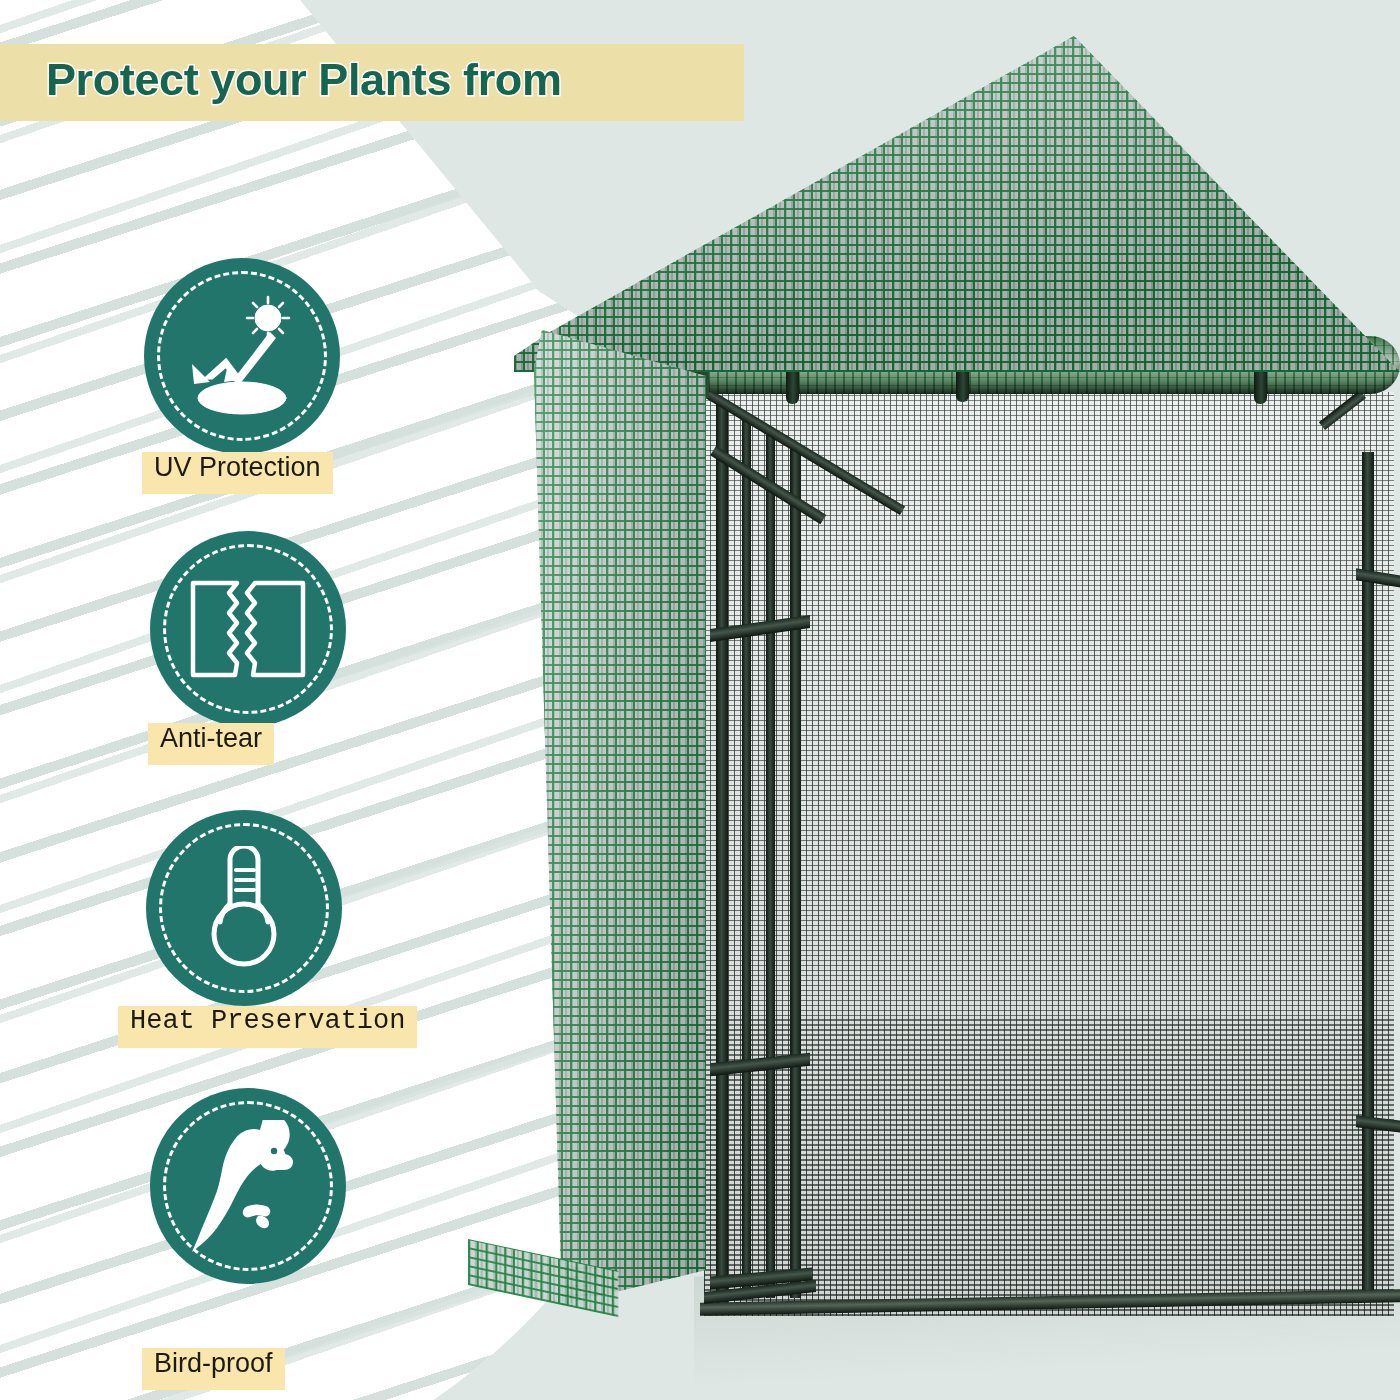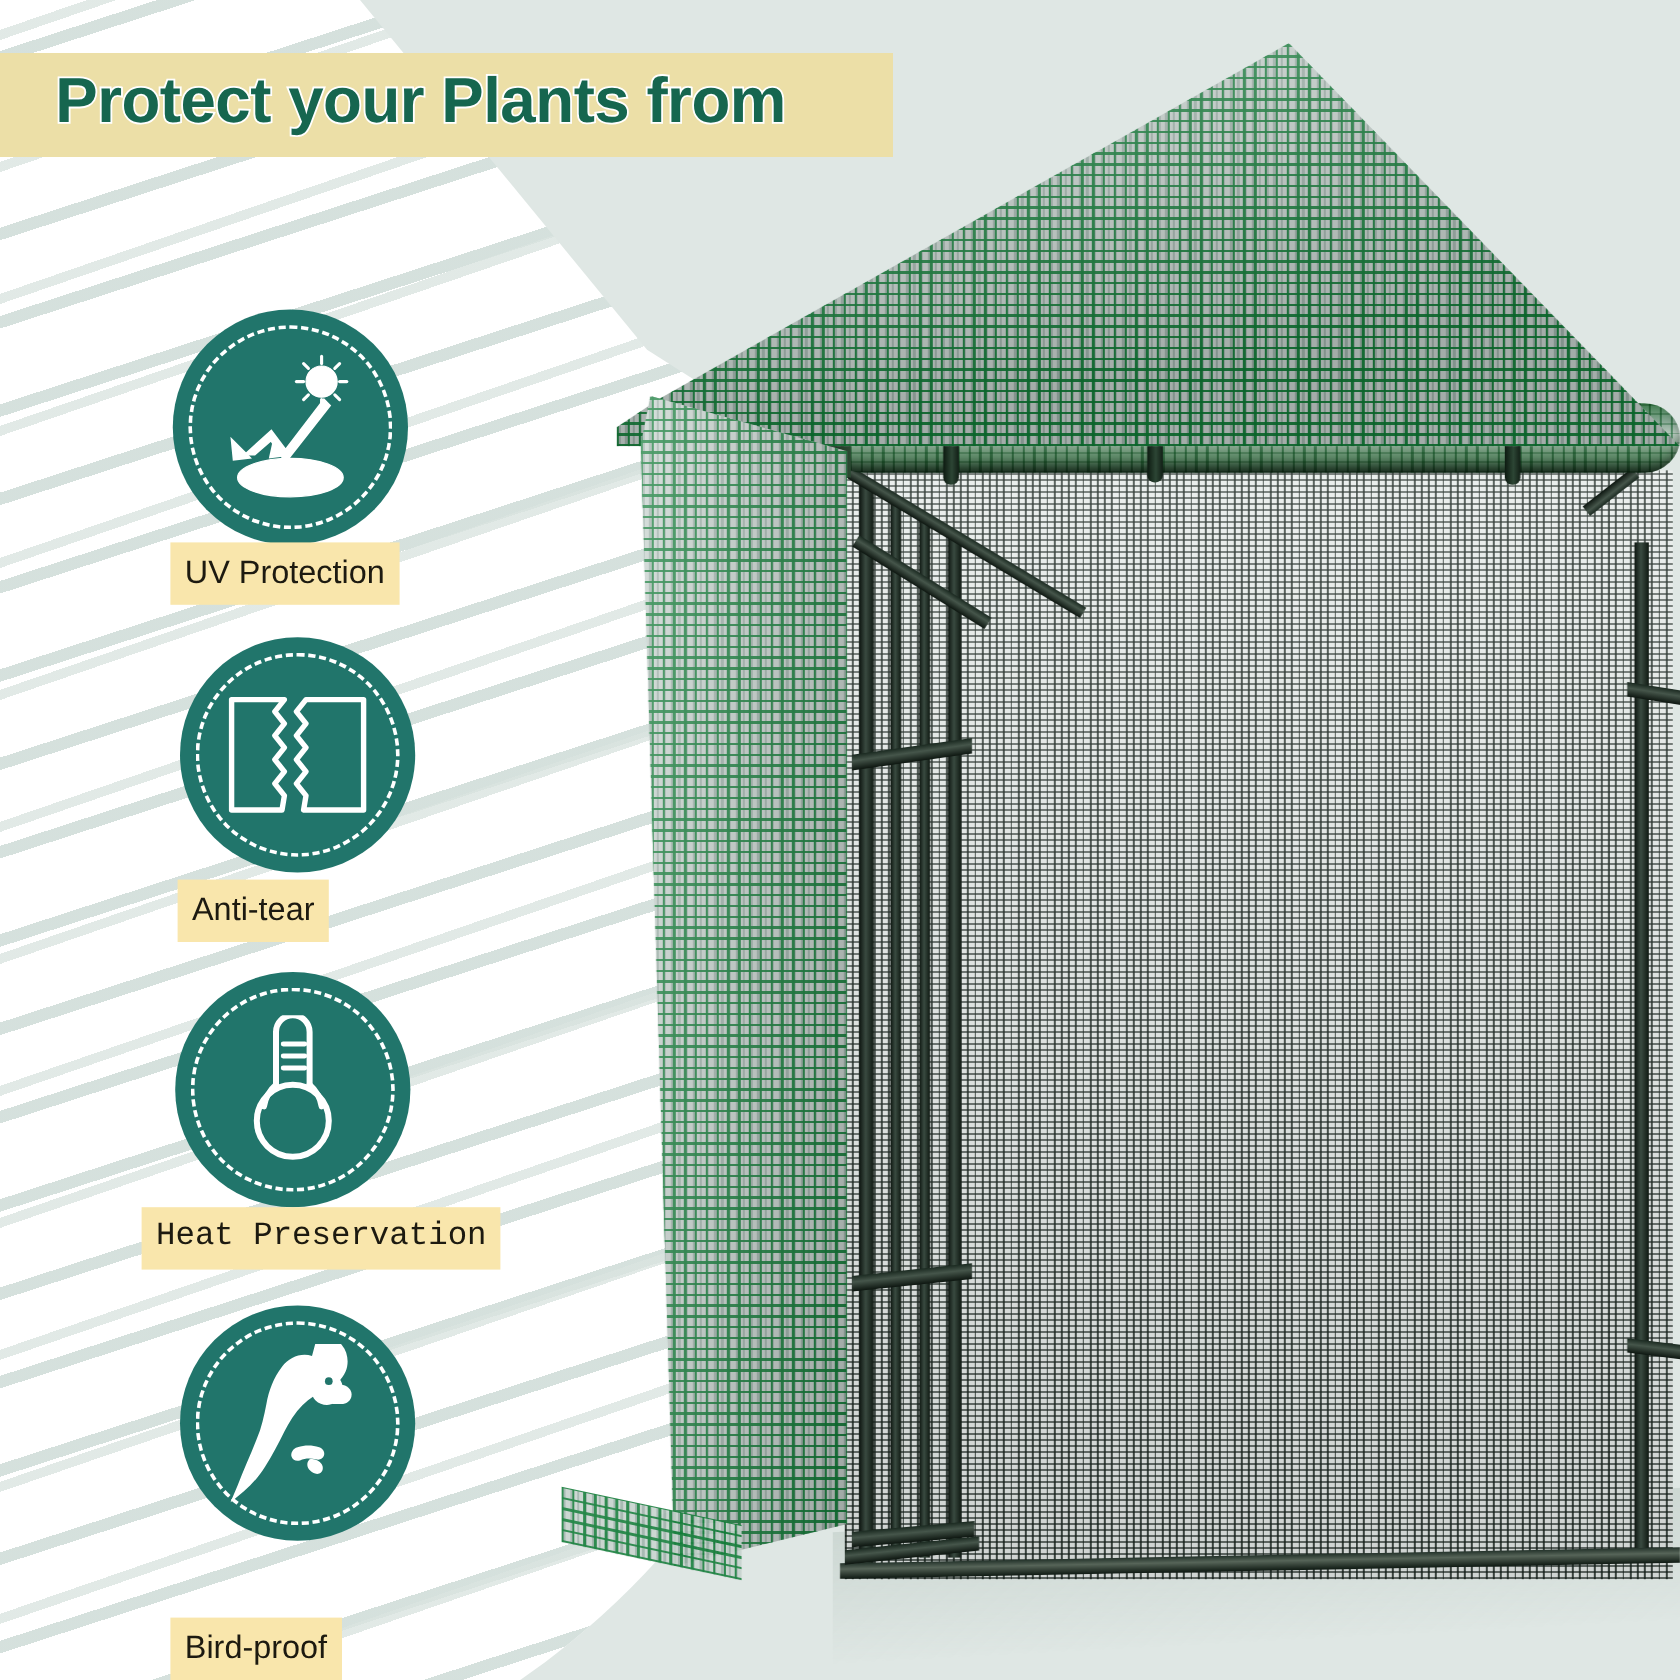--- a/index.html
+++ b/index.html
@@ -60,21 +60,21 @@
 
   
   #headline {
     position:absolute; left:0px; top:44px;
     width:744px;
     padding:10px 0 14px 46px;
     background:#ecdfa7;
     z-index:40;
   }
   #headline .line {
-    font-size:53px;
+    font-size:45px;
     font-weight:700;
     line-height:1.17;
     color:#16664f;
     letter-spacing:-0.4px;
     white-space:nowrap;
     -webkit-text-stroke: 3px #ffffff;
     paint-order: stroke fill;
   }
 
   
@@ -101,30 +101,30 @@
     display:flex; align-items:center; justify-content:center;
   }
   .badge svg { display:block; }
 
   .fcaption {
     position:absolute;
     background:#f9e6ac;
     color:#1d1a10;
     font-size:27px;
     line-height:1;
-    padding:12px 12px 13px 12px;
+    padding:2px 12px 13px 12px;
     white-space:nowrap;
     text-align:right;
   }
 
   
   #f0 .badge    { left:144px; top:258px; }
   #f0 .fcaption { left:142px; top:452px; }
   #f1 .badge    { left:150px; top:531px; }
-  #f1 .fcaption { left:148px; top:723px;margin-top:10px; }
+  #f1 .fcaption { left:148px; top:723px; }
   #f2 .badge    { left:146px; top:810px; }
   #f2 .fcaption { left:118px; top:1006px;font-family:Liberation Mono, monospace; }
   #f3 .badge    { left:150px; top:1088px; }
   #f3 .fcaption { left:142px; top:1348px; }
   #features { top:0; left:0; width:430px; height:1400px; }
   .feature { position:absolute; inset:0; height:auto; }
 
   
   #greenhouse {
     position:absolute; left:494px; top:0;

